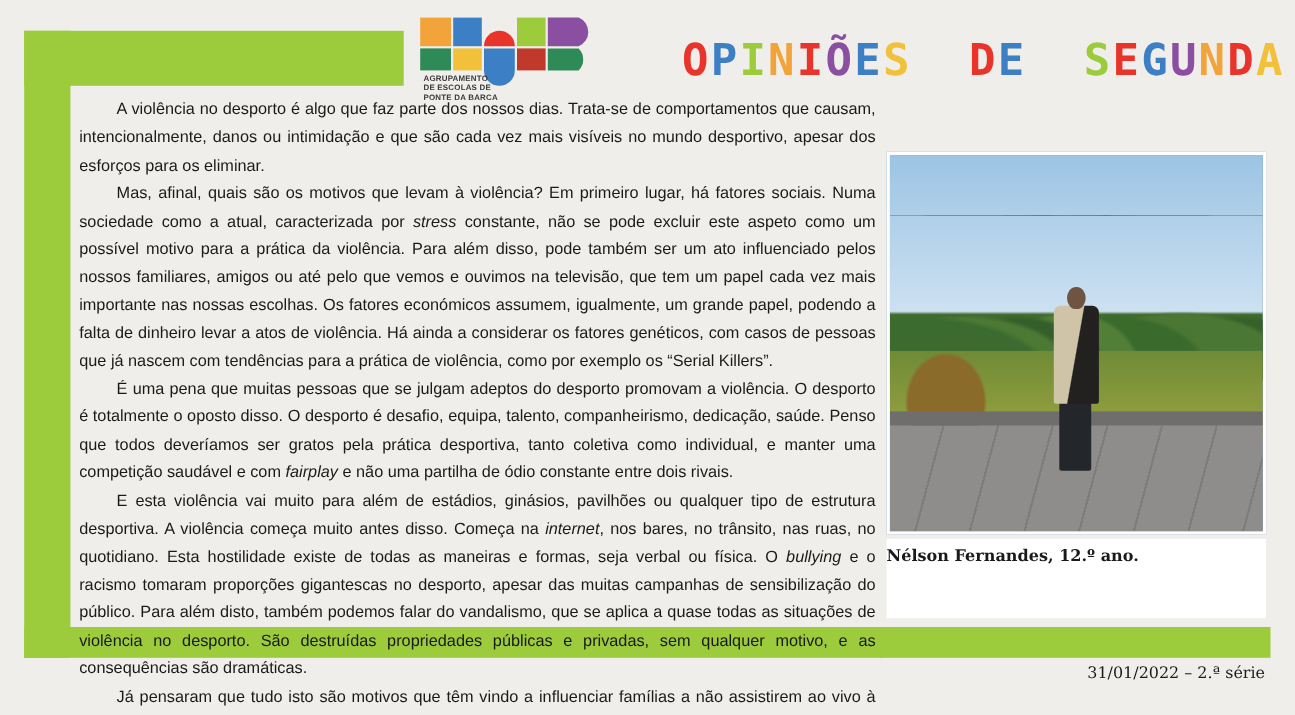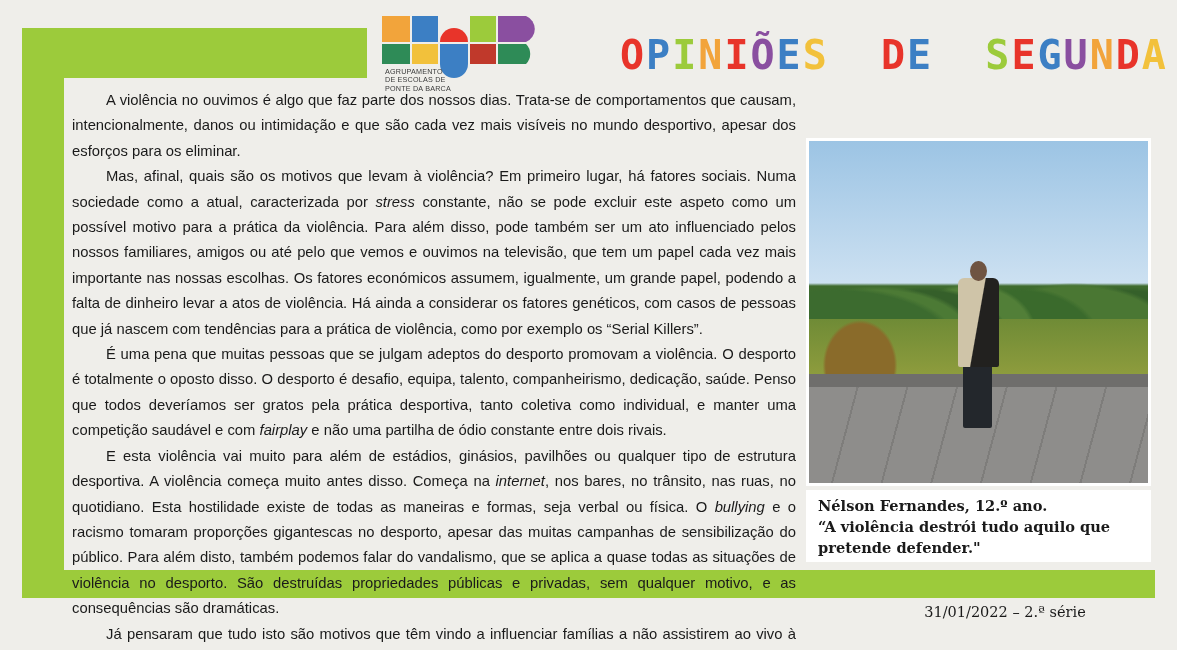--- a/index.html
+++ b/index.html
@@ -64,21 +64,21 @@
     width: 200px;
     height: 72px;
   }
   .logo-text {
     position: absolute;
     left: 5px;
     top: 54px;
     width: 120px;
     font-size: 7.2px;
     line-height: 8.4px;
-    font-weight: normal;
+    font-weight: bold;
     color: #3a3a3a;
     letter-spacing: 0.2px;
   }
 
   
   .masthead {
     position: absolute;
     left: 620px;
     top: 32px;
     width: 530px;
@@ -195,35 +195,35 @@
 
   
   .caption {
     position: absolute;
     left: 806px;
     top: 490px;
     width: 345px;
     height: 72px;
     background: #ffffff;
     box-sizing: border-box;
-    padding: 5px 10px 0 12px;
+    padding: 5px 10px 0 0;
     font-family: "DejaVu Serif", serif;
     font-size: 14.6px;
     line-height: 21px;
     font-weight: bold;
     color: #1a1a1a;
   }
 
   
   .footer {
     position: absolute;
     left: 860px;
     top: 604px;
     width: 290px;
-    text-align: center;
+    text-align: right;
     font-family: "DejaVu Serif", serif;
     font-size: 14.5px;
     color: #1a1a1a;
   }
 </style>
 </head>
 <body>
 
 <div class="band-top"></div>
 <div class="band-left"></div>
@@ -245,37 +245,36 @@
     <rect x="118" y="2" width="14" height="48" fill="#8a4fa0" opacity="0.0"></rect>
   </svg>
   <div class="logo-text" style="white-space:pre-line;">AGRUPAMENTO
 DE ESCOLAS DE
 PONTE DA BARCA</div>
 </div>
 
 <div class="masthead" id="masthead"><span style="color: rgb(232, 52, 42);">O</span><span style="color: rgb(60, 127, 196);">P</span><span style="color: rgb(156, 203, 59);">I</span><span style="color: rgb(242, 164, 59);">N</span><span style="color: rgb(232, 52, 42);">I</span><span style="color: rgb(138, 79, 160);">Õ</span><span style="color: rgb(60, 127, 196);">E</span><span style="color: rgb(242, 193, 59);">S</span><span style="color: rgb(0, 0, 0);">&nbsp;&nbsp;</span><span style="color: rgb(232, 52, 42);">D</span><span style="color: rgb(60, 127, 196);">E</span><span style="color: rgb(0, 0, 0);">&nbsp;&nbsp;</span><span style="color: rgb(156, 203, 59);">S</span><span style="color: rgb(232, 52, 42);">E</span><span style="color: rgb(60, 127, 196);">G</span><span style="color: rgb(138, 79, 160);">U</span><span style="color: rgb(242, 164, 59);">N</span><span style="color: rgb(232, 52, 42);">D</span><span style="color: rgb(242, 193, 59);">A</span></div>
 
 <div class="article" id="article">
-    <p>A violência no ouvimos é algo que faz parte dos nossos dias. Trata-se de comportamentos que causam, intencionalmente, danos ou intimidação e que são cada vez mais visíveis no mundo desportivo, apesar dos esforços para os eliminar.</p>
+    <p>A violência no desporto é algo que faz parte dos nossos dias. Trata-se de comportamentos que causam, intencionalmente, danos ou intimidação e que são cada vez mais visíveis no mundo desportivo, apesar dos esforços para os eliminar.</p>
     <p>Mas, afinal, quais são os motivos que levam à violência? Em primeiro lugar, há fatores sociais. Numa sociedade como a atual, caracterizada por <em>stress</em> constante, não se pode excluir este aspeto como um possível motivo para a prática da violência. Para além disso, pode também ser um ato influenciado pelos nossos familiares, amigos ou até pelo que vemos e ouvimos na televisão, que tem um papel cada vez mais importante nas nossas escolhas. Os fatores económicos assumem, igualmente, um grande papel, podendo a falta de dinheiro levar a atos de violência. Há ainda a considerar os fatores genéticos, com casos de pessoas que já nascem com tendências para a prática de violência, como por exemplo os “Serial Killers”.</p>
     <p>É uma pena que muitas pessoas que se julgam adeptos do desporto promovam a violência. O desporto é totalmente o oposto disso. O desporto é desafio, equipa, talento, companheirismo, dedicação, saúde. Penso que todos deveríamos ser gratos pela prática desportiva, tanto coletiva como individual, e manter uma competição saudável e com <em>fairplay</em> e não uma partilha de ódio constante entre dois rivais.</p>
     <p>E esta violência vai muito para além de estádios, ginásios, pavilhões ou qualquer tipo de estrutura desportiva. A violência começa muito antes disso. Começa na <em>internet</em>, nos bares, no trânsito, nas ruas, no quotidiano. Esta hostilidade existe de todas as maneiras e formas, seja verbal ou física. O <em>bullying</em> e o racismo tomaram proporções gigantescas no desporto, apesar das muitas campanhas de sensibilização do público. Para além disto, também podemos falar do vandalismo, que se aplica a quase todas as situações de violência no desporto. São destruídas propriedades públicas e privadas, sem qualquer motivo, e as consequências são dramáticas.</p>
     <p>Já pensaram que tudo isto são motivos que têm vindo a influenciar famílias a não assistirem ao vivo à sua equipa ou jogador preferido? Infelizmente, hoje em dia, é perfeitamente banal irmos a um estádio e ficarmos assustados com a possibilidade de sermos engolidos por adeptos furiosos, se é que assim lhes podemos chamar, que acham que estão a fazer um favor à sua equipa.</p>
   </div>
 
 <div class="photo-wrap">
   <div class="sky"></div>
   <div class="treeline"></div>
   <div class="grass"></div>
   <div class="shrub"></div>
   <div class="path-edge"></div>
   <div class="pavement"></div>
   <div class="person-legs"></div>
   <div class="person-body"></div>
   <div class="person-head"></div>
 </div>
 
 <div class="caption">
   <div>Nélson Fernandes, 12.º ano.</div>
-  <div>“A violência destrói tudo aquilo que pretende defender."</div>
 </div>
 
 <div class="footer">31/01/2022 – 2.ª série</div>
 
 </body></html>

